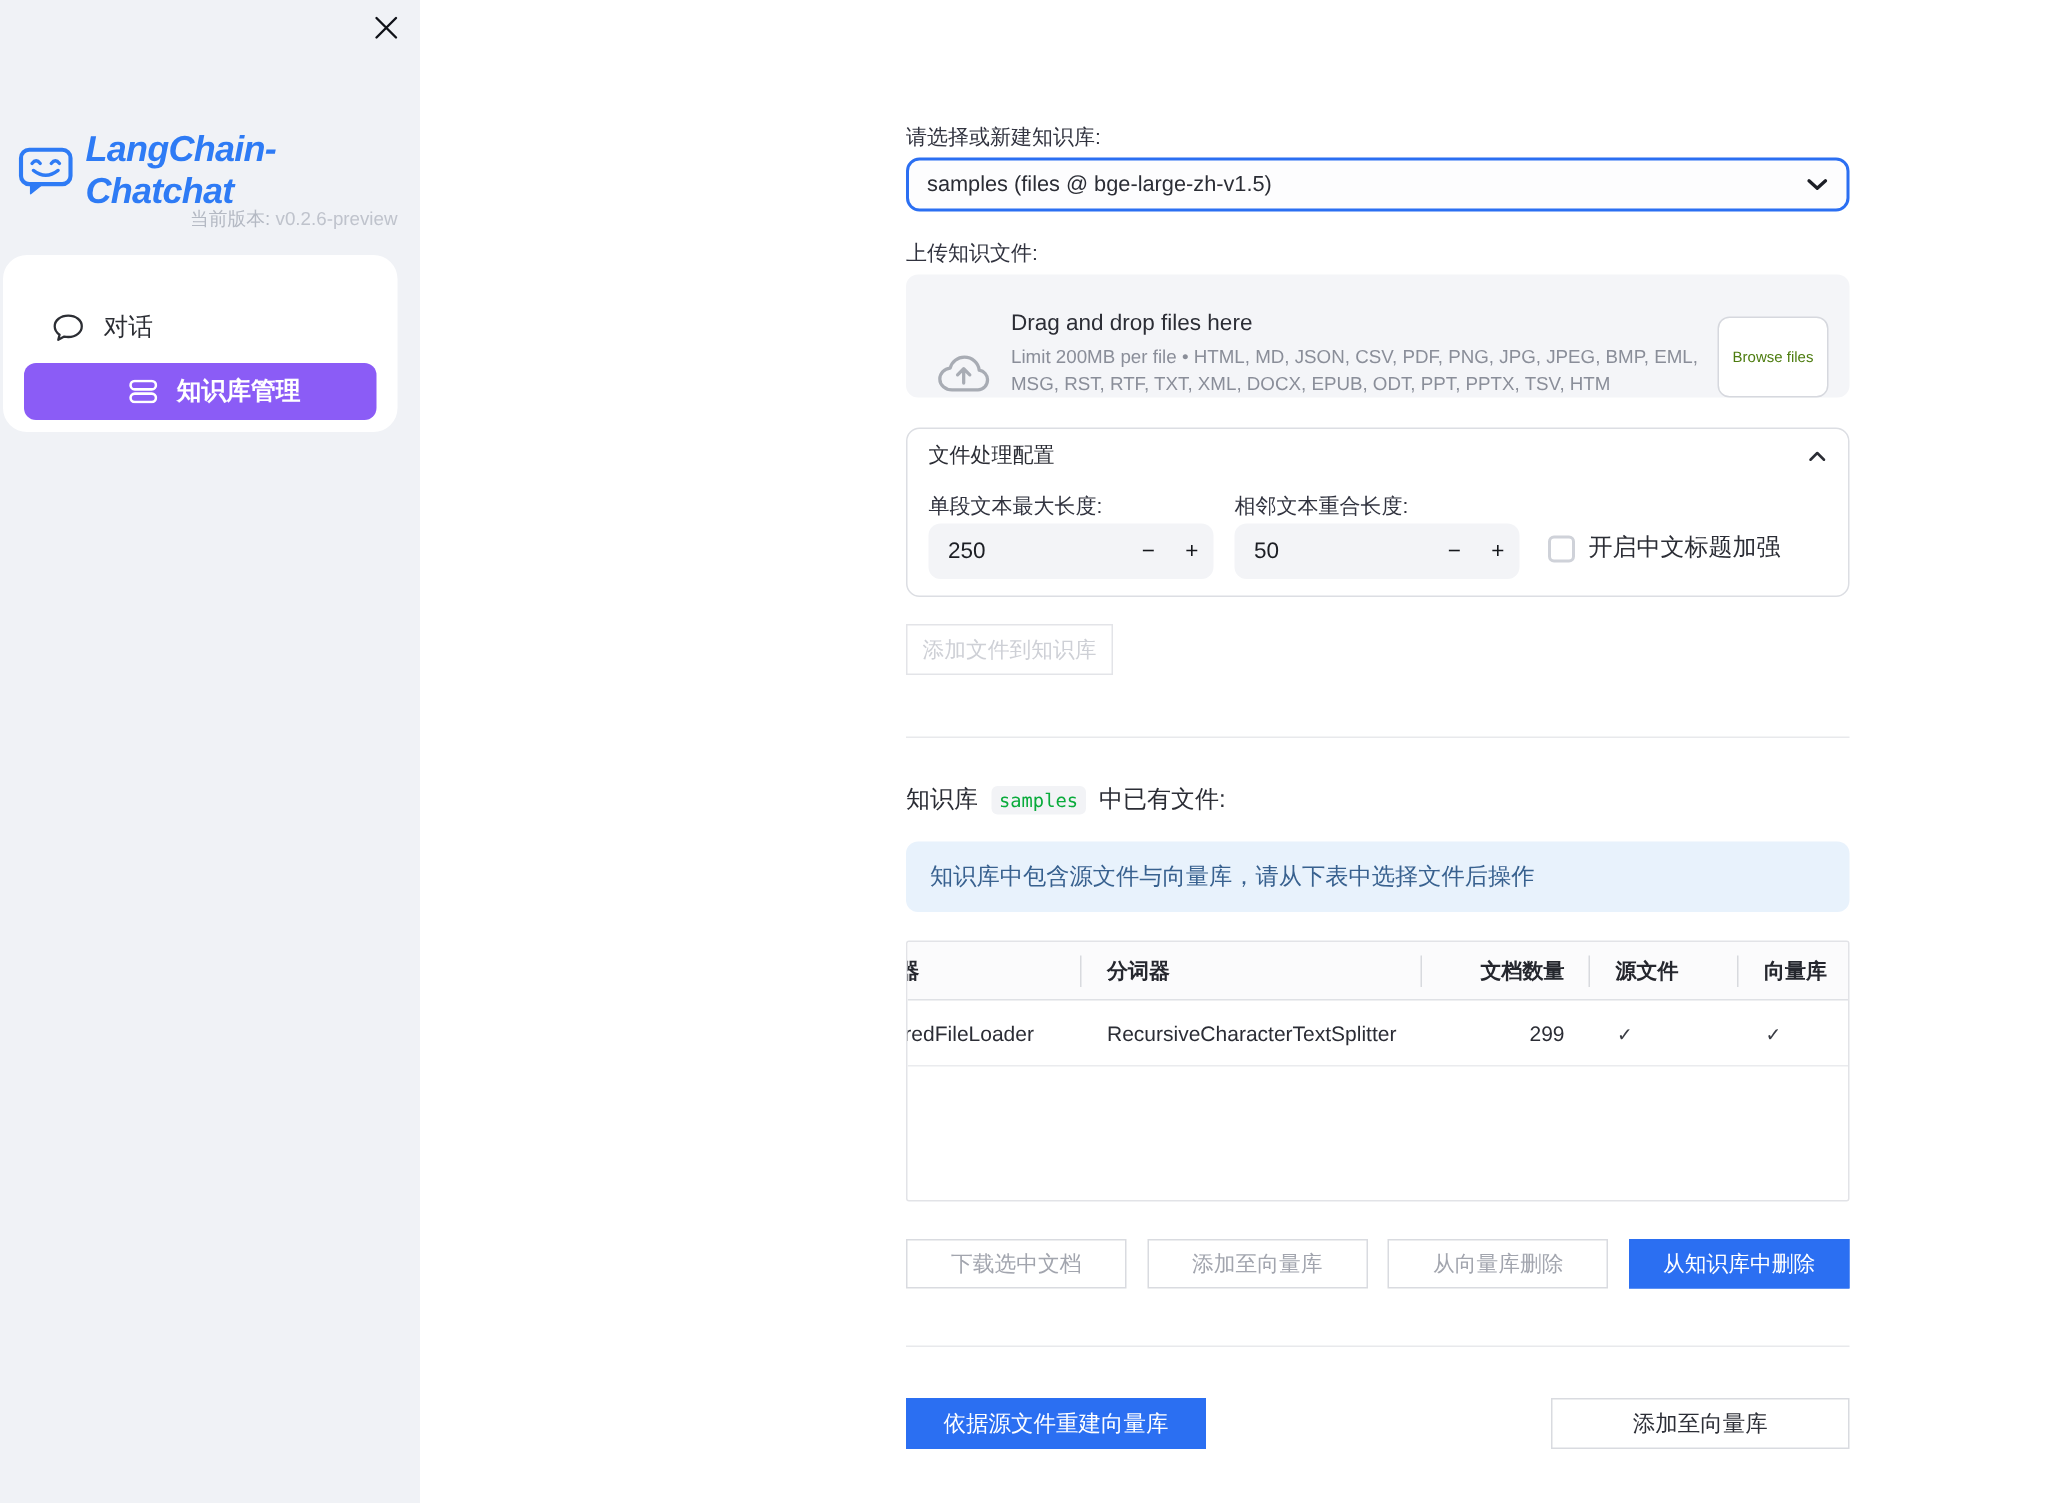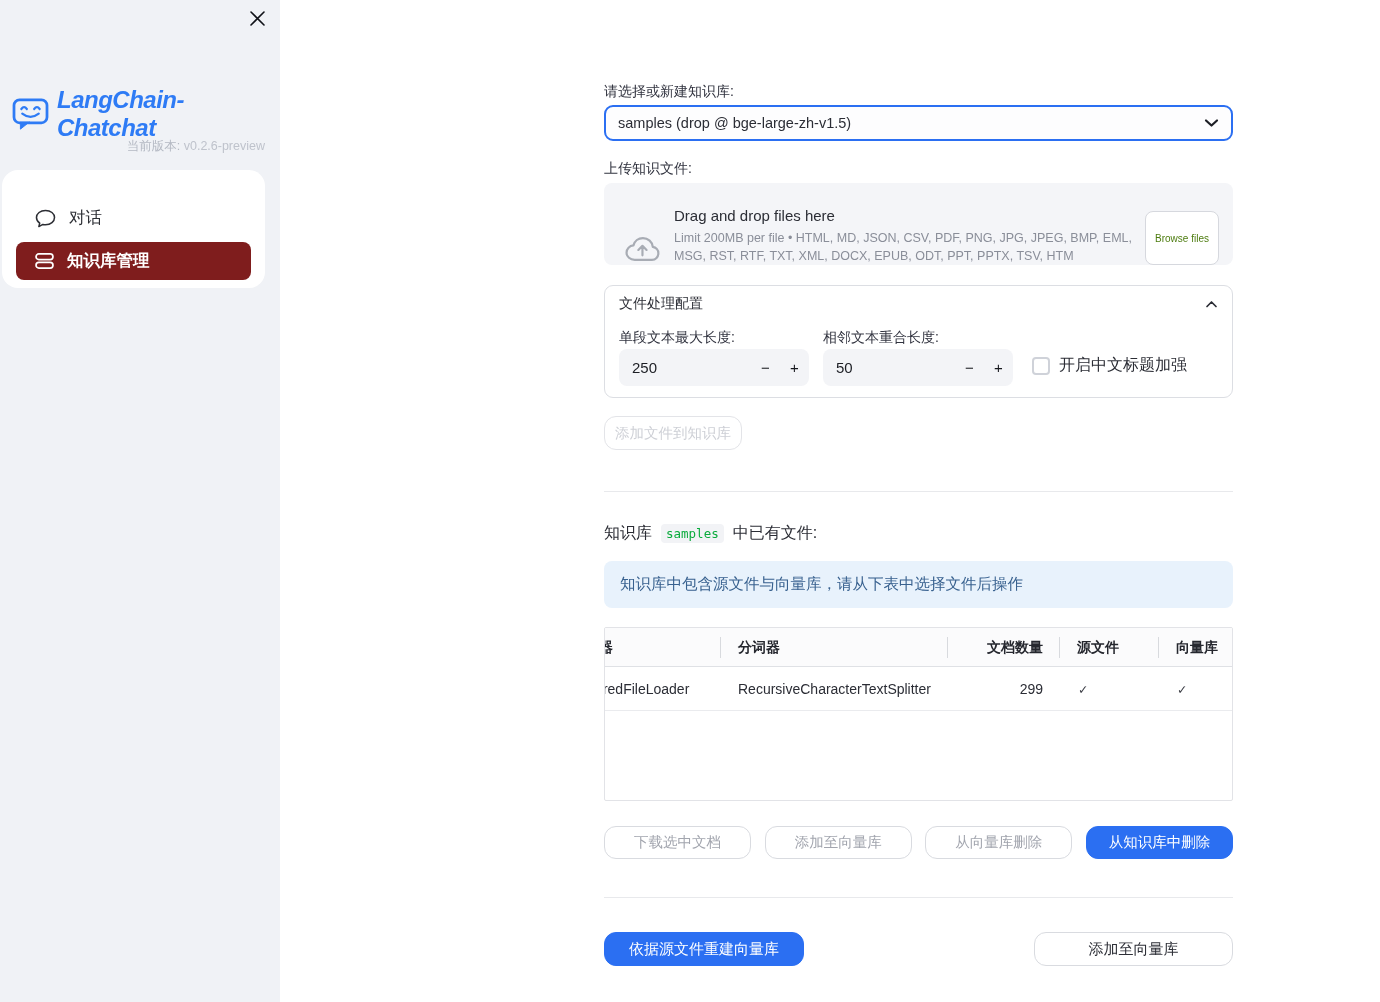--- a/index.html
+++ b/index.html
@@ -8,21 +8,21 @@
 
   
   .sidebar{position:absolute;left:0;top:0;width:280px;height:1002px;background:#f0f2f6;}
   .close-btn{position:absolute;top:8px;right:13px;width:20px;height:20px;cursor:pointer;display:flex;align-items:center;justify-content:center;}
   .logo-row{position:absolute;left:12px;top:86px;display:flex;align-items:center;gap:8px;}
   .logo-text{font-size:24px;font-style:italic;font-weight:700;color:#2e7bf5;letter-spacing:-0.5px;}
   .version{position:absolute;top:138px;right:15px;font-size:12.5px;color:#b4b9c3;}
   .version .ver-val{color:#bfc3cc;}
   .menu-card{position:absolute;left:2px;top:170px;width:263px;height:118px;background:#ffffff;border-radius:16px;padding:28px 14px;}
   .menu-item{height:40px;display:flex;align-items:center;gap:13px;padding-left:19px;font-size:16.5px;color:#2c2e34;border-radius:8px;cursor:pointer;}
-  .menu-item.selected{background:#7f1d1d;color:#ffffff;font-weight:700;margin-top:4px;height:38px;}
+  .menu-item.selected{background:#8b5cf6;color:#ffffff;font-weight:700;margin-top:4px;height:38px;justify-content:center;}
 
   
   .main{position:absolute;left:604px;top:0;width:629px;}
   .field-label{position:absolute;left:0;font-size:14px;color:#31333f;}
 
   .selectbox{position:absolute;left:0;top:105px;width:629px;height:36px;background:#fdfdfe;border:2px solid #2b6ff2;border-radius:9px;display:flex;align-items:center;padding:0 12px;cursor:pointer;}
   .selectbox .sel-value{flex:1;font-size:14.5px;color:#2b2d35;}
 
   .dropzone{position:absolute;left:0;top:183px;width:629px;height:82px;background:#f4f5f8;border-radius:8px;display:flex;align-items:flex-end;padding:0 14px 0 18px;}
   .dz-text{flex:1;margin-left:12px;padding-right:10px;}
@@ -34,21 +34,21 @@
   .exp-header{position:absolute;left:0;top:0;right:0;height:36px;display:flex;align-items:center;padding:0 14px;cursor:pointer;}
   .exp-title{flex:1;font-size:14px;color:#2b2d35;}
   .exp-label{position:absolute;top:43px;font-size:14px;color:#31333f;}
   .numinput{position:absolute;top:63px;width:190px;height:37px;background:#f3f4f7;border-radius:8px;display:flex;align-items:center;overflow:hidden;}
   .numinput .num-val{flex:1;padding-left:13px;font-size:15px;color:#1c1e24;}
   .step-btn{width:29px;height:100%;display:flex;align-items:center;justify-content:center;font-size:15px;color:#15171c;cursor:pointer;}
   .checkbox-row{position:absolute;left:427px;top:69px;display:flex;align-items:center;gap:9px;cursor:pointer;}
   .checkbox-box{width:18px;height:18px;border:2px solid #cfd2d9;border-radius:4px;background:#ffffff;}
   .checkbox-label{font-size:16px;color:#2b2d35;}
 
-  .btn{border-radius:12px;font-size:14.5px;display:flex;align-items:center;justify-content:center;cursor:pointer;background:#ffffff;border:1px solid #d9dbe0;color:#2c2e36;}
+  .btn{border-radius:0;font-size:14.5px;display:flex;align-items:center;justify-content:center;cursor:pointer;background:#ffffff;border:1px solid #d9dbe0;color:#2c2e36;}
   .btn.disabled{color:#a2a5ae;cursor:default;}
   .btn.disabled-light{color:#ced0d6;border-color:#e3e4e8;cursor:default;}
   .btn.primary{background:#2b6ff2;border:1px solid #2b6ff2;color:#ffffff;}
   .add-btn{position:absolute;left:0;top:416px;width:138px;height:34px;}
   .divider{position:absolute;left:0;width:629px;height:1px;background:#e8e9ec;}
 
   .kb-heading{position:absolute;left:0;top:523px;display:flex;align-items:center;gap:9px;font-size:16px;color:#2b2d35;}
   .code-chip{font-family:"DejaVu Sans Mono",monospace;font-size:12.5px;color:#09ab3b;background:#f2f3f6;padding:2px 5px;border-radius:4px;}
 
   .infobox{position:absolute;left:0;top:561px;width:629px;height:47px;background:#e8f2fc;border-radius:8px;display:flex;align-items:center;padding:0 16px;}
@@ -122,21 +122,21 @@
         <span>知识库管理</span>
       </div>
     </nav>
   </aside>
 
   <main class="main">
 
     <div class="field-label" style="top:83px;">请选择或新建知识库:</div>
 
     <div class="selectbox">
-      <span class="sel-value">samples (drop @ bge-large-zh-v1.5)</span>
+      <span class="sel-value">samples (files @ bge-large-zh-v1.5)</span>
       <span>
         <svg width="15" height="10" viewBox="0 0 15 10">
             <path d="M2 2.5 L7.5 7.5 L13 2.5" fill="none" stroke="#1d1f26" stroke-width="2.2" stroke-linecap="round" stroke-linejoin="round"></path>
           </svg>
       </span>
     </div>
 
     <div class="field-label" style="top:160px;">上传知识文件:</div>
 
     <div class="dropzone">

